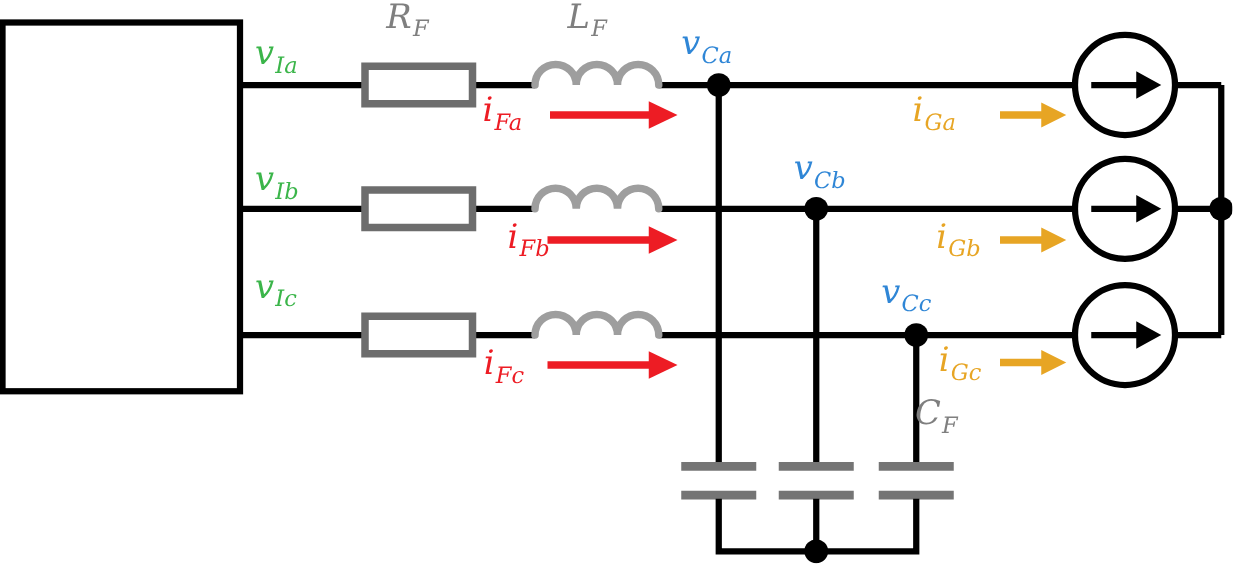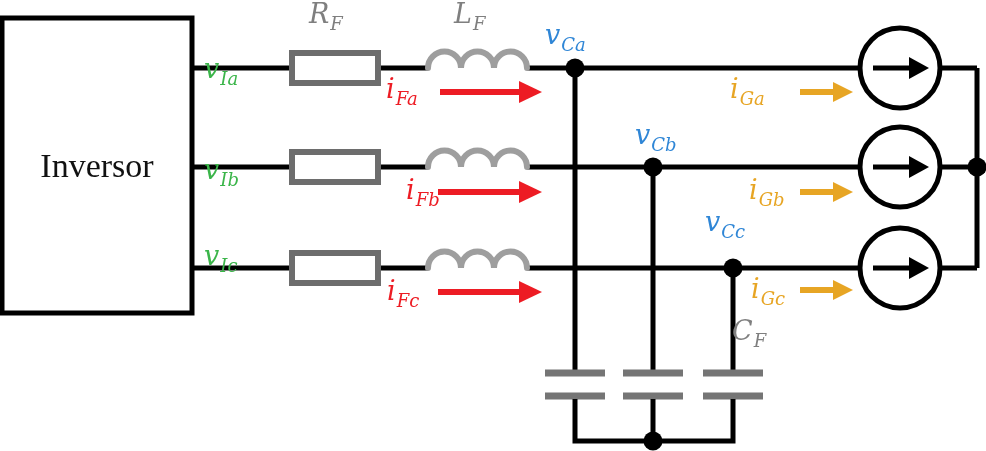--- a/index.html
+++ b/index.html
@@ -28,21 +28,21 @@
 
   
   .lbl{
     position:absolute;
     font-style:italic;
     line-height:1;
     white-space:nowrap;
   }
   .lbl .m{font-size:27px;}
   .lbl .s{font-size:18px;position:relative;top:7px;margin-left:1px;}
-  .c-green{color:var(--green);margin-top:26px;}
+  .c-green{color:var(--green);}
   .c-blue{color:var(--blue);}
   .c-red{color:var(--red);}
   .c-yellow{color:var(--yellow);}
   .c-gray{color:var(--graylabel);}
 
   .inverter-label{
     position:absolute;
     left:2px;top:18px;width:190px;height:295px;
     display:flex;align-items:center;justify-content:center;
     font-family:"Liberation Serif", serif;
@@ -151,35 +151,32 @@
     <g>
       <line class="yelshaft" x1="800" y1="192" x2="836" y2="192"></line>
       <polygon class="yelhead" points="853,192 833,182 833,202"></polygon>
     </g>
     <g>
       <line class="yelshaft" x1="800" y1="290" x2="836" y2="290"></line>
       <polygon class="yelhead" points="853,290 833,280 833,300"></polygon>
     </g>
   </svg>
 
-  <div class="inverter-label">
-    <span>Inversor</span>
-  </div>
 
   <div class="lbl c-green" style="left:204px;top:29px"><span class="m">v</span><span class="s">Ia</span></div>
   <div class="lbl c-green" style="left:204px;top:130px"><span class="m">v</span><span class="s">Ib</span></div>
   <div class="lbl c-green" style="left:204px;top:216px"><span class="m">v</span><span class="s">Ic</span></div>
 
   <div class="lbl c-gray" style="left:309px;top:0px"><span class="m">R</span><span class="s">F</span></div>
   <div class="lbl c-gray" style="left:454px;top:0px"><span class="m">L</span><span class="s">F</span></div>
   <div class="lbl c-gray" style="left:732px;top:317px"><span class="m">C</span><span class="s">F</span></div>
 
   <div class="lbl c-blue" style="left:545px;top:21px"><span class="m">v</span><span class="s">Ca</span></div>
   <div class="lbl c-blue" style="left:635px;top:121px"><span class="m">v</span><span class="s">Cb</span></div>
-  <div class="lbl c-blue" style="left:705px;top:208px"><span class="m">v</span><span class="s">Cc</span></div>
+  <div class="lbl c-blue" style="left:705px;top:220px"><span class="m">v</span><span class="s">Cc</span></div>
 
   <div class="lbl c-red" style="left:386px;top:75px"><span class="m">i</span><span class="s">Fa</span></div>
   <div class="lbl c-red" style="left:406px;top:176px"><span class="m">i</span><span class="s">Fb</span></div>
   <div class="lbl c-red" style="left:387px;top:277px"><span class="m">i</span><span class="s">Fc</span></div>
 
   <div class="lbl c-yellow" style="left:730px;top:75px"><span class="m">i</span><span class="s">Ga</span></div>
   <div class="lbl c-yellow" style="left:749px;top:176px"><span class="m">i</span><span class="s">Gb</span></div>
   <div class="lbl c-yellow" style="left:751px;top:275px"><span class="m">i</span><span class="s">Gc</span></div>
 
 </div>

